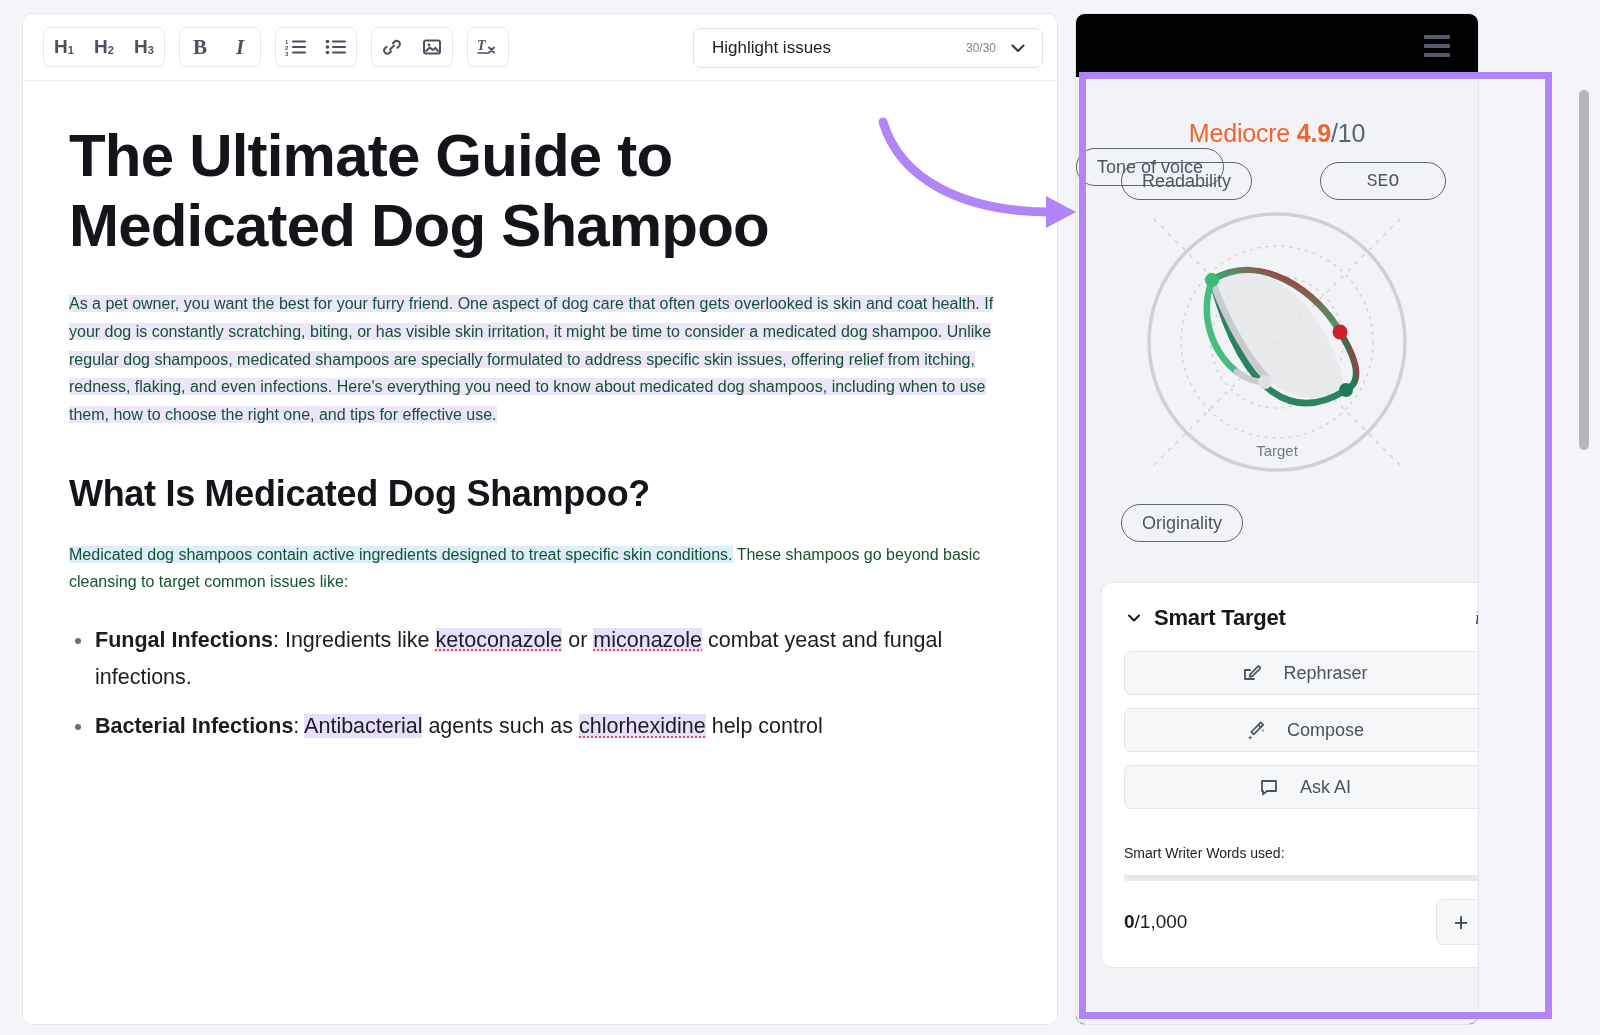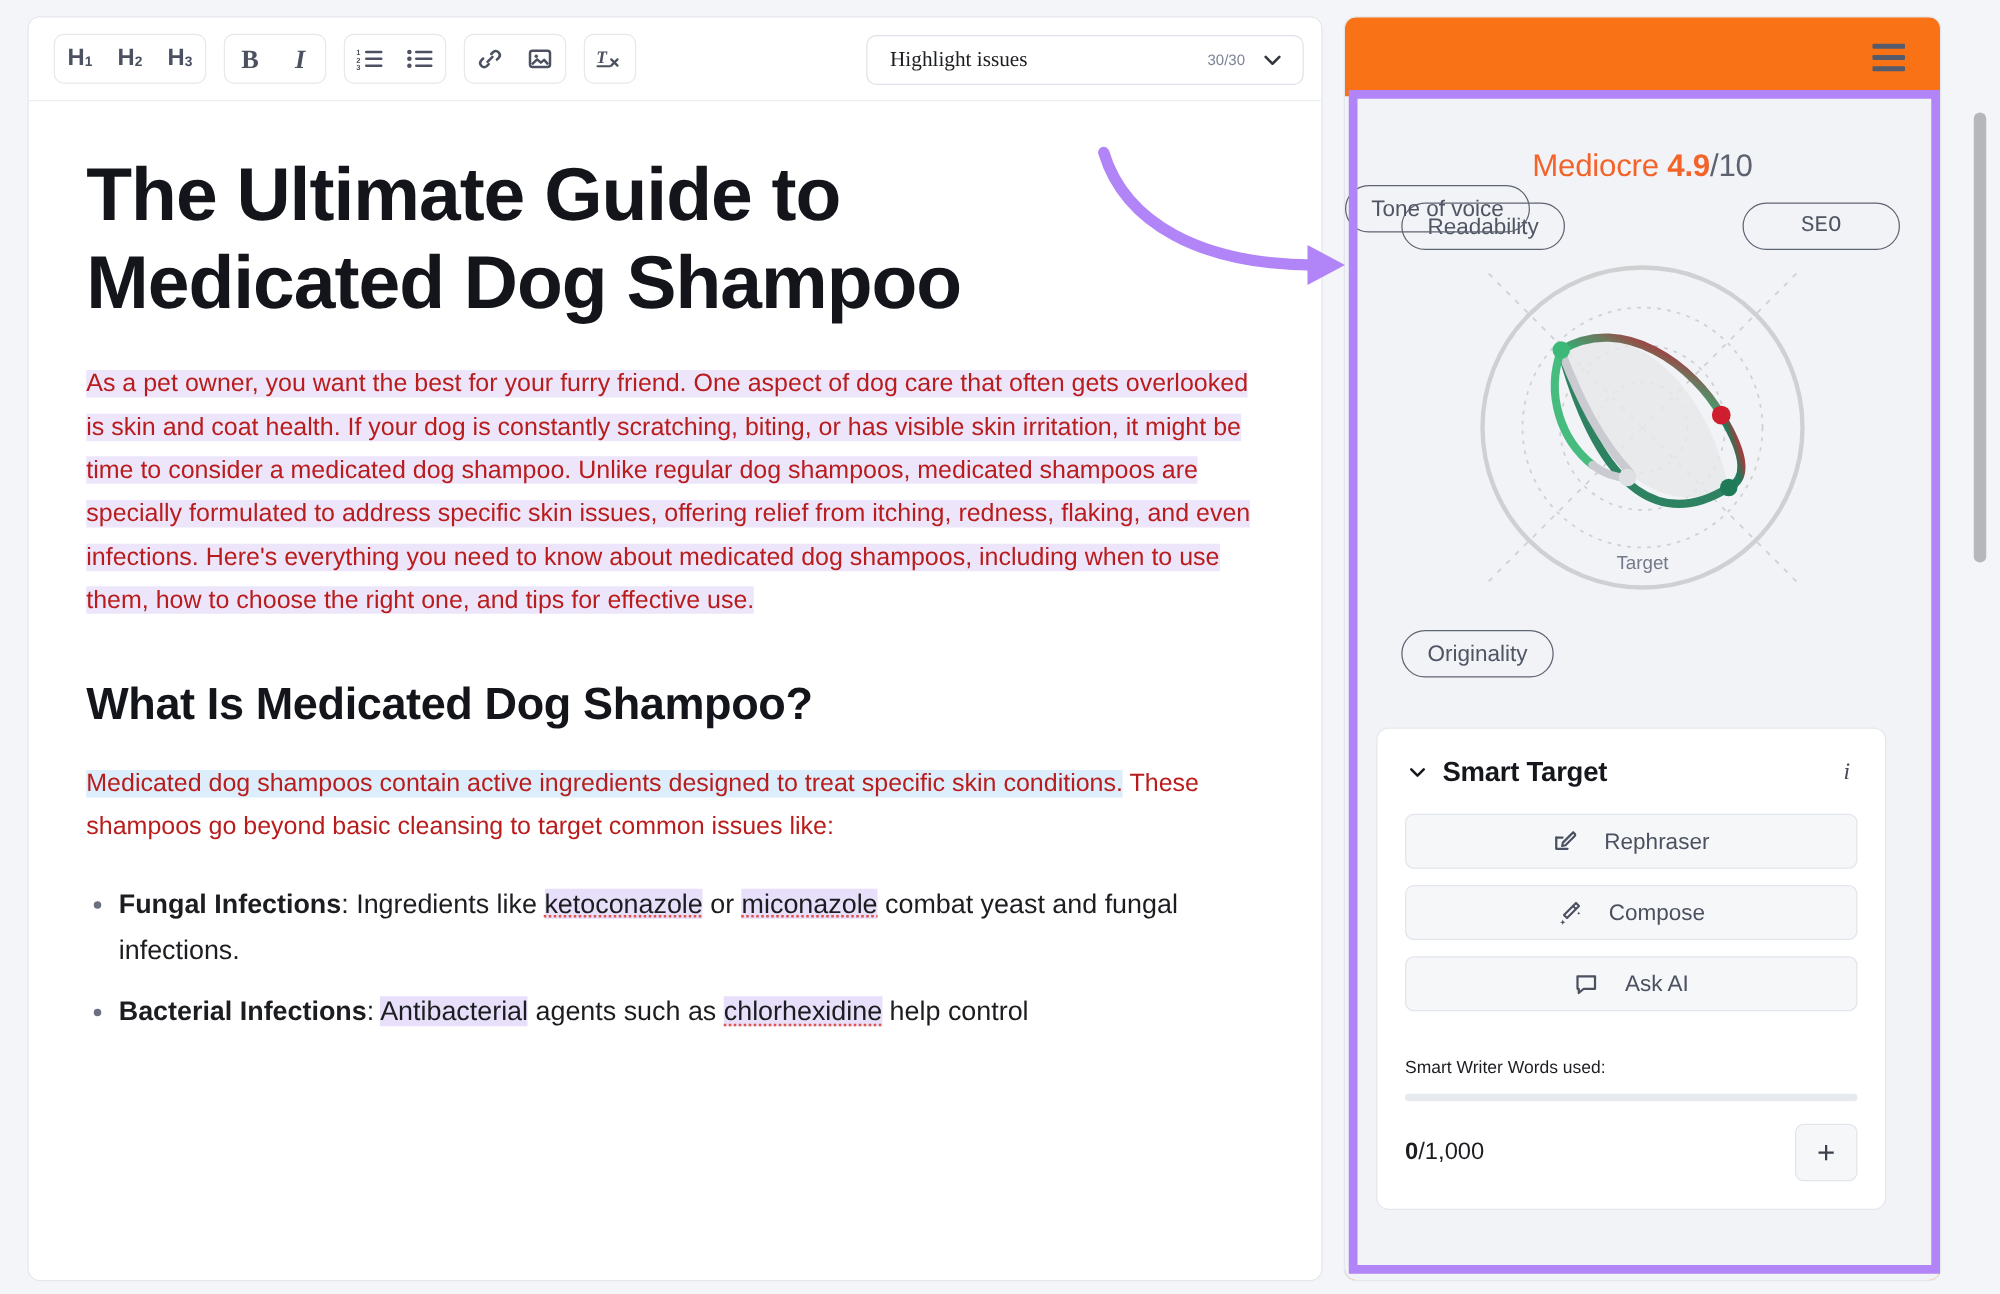--- a/index.html
+++ b/index.html
@@ -84,21 +84,21 @@
     height: 40px;
     border: 1px solid #dfe2e8;
     border-radius: 8px;
     background: #fff;
     display: flex;
     align-items: center;
     padding: 0 14px 0 18px;
     box-sizing: border-box;
     cursor: pointer;
   }
-  .hs-label { font-size: 17px; color: #1c1d20; flex: 1; font-family: Liberation Serif, serif; }
+  .hs-label { font-size: 17px; color: #1c1d20; flex: 1; }
   .hs-count { font-size: 12px; color: #7b8394; margin-right: 12px; }
   .hs-chev { color: #33363c; display:flex; }
 
   
   .doc {
     padding: 26px 40px 0 44px;
     box-sizing: border-box;
     height: calc(100% - 67px);
     overflow: hidden;
   }
@@ -112,23 +112,23 @@
     max-width: 880px;
   }
   .doc h2 {
     font-size: 36px;
     font-weight: 800;
     color: #13151b;
     letter-spacing: -0.3px;
     margin: 44px 0 26px 2px;
   }
   .doc p {
-    font-size: 20px;
+    font-size: 16px;
     line-height: 1.73;
-    color: #b91c1c;
+    color: #14532d;
     margin: 0 0 10px 2px;
     max-width: 1000px;
   }
   .hl-purple {
     background: #ede6fb;
     box-decoration-break: clone;
     -webkit-box-decoration-break: clone;
   }
   .hl-blue {
     background: #dcedfb;
@@ -180,23 +180,23 @@
     height: 140px;
     pointer-events: none;
     z-index: 30;
   }
 
   
   .right-panel {
     position: absolute;
     left: 1075px;
     top: 13px;
-    width: 478px;
+    width: 404px;
     height: 1012px;
-    background: #f97316;
+    background: #000000;
     border: 1px solid #e3e6eb;
     border-radius: 10px;
     box-sizing: border-box;
     overflow: hidden;
   }
   .rp-header {
     height: 63px;
     display: flex;
     align-items: center;
     justify-content: flex-end;

